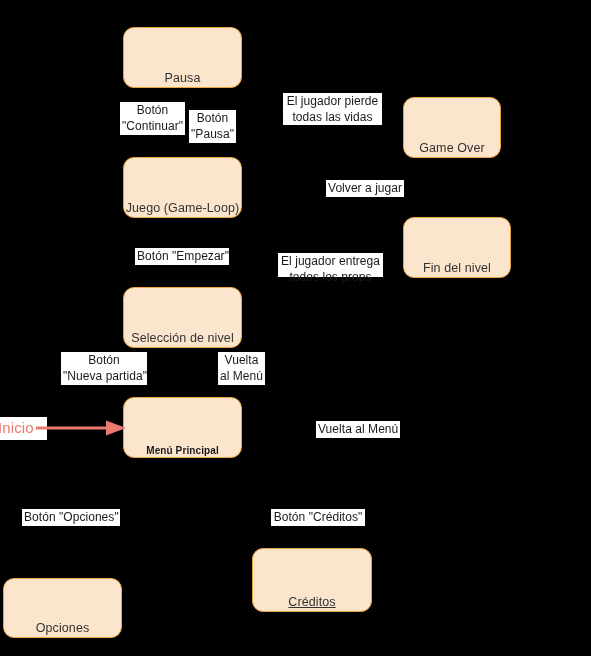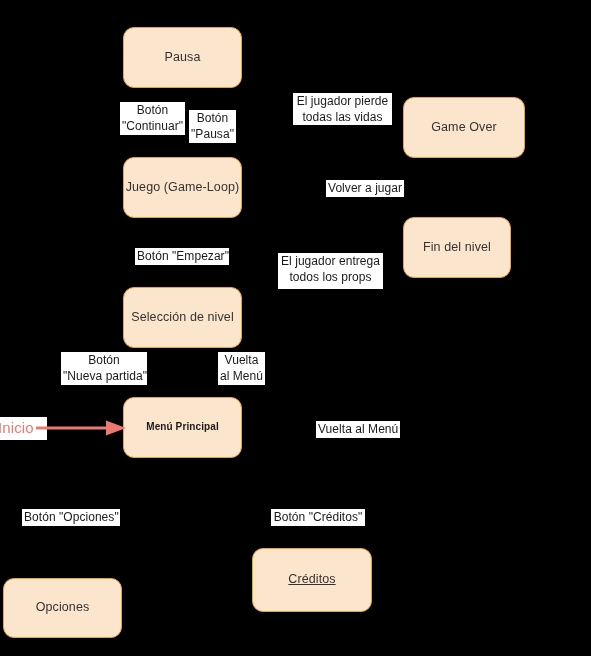--- a/index.html
+++ b/index.html
@@ -16,21 +16,21 @@
     overflow: hidden;
     font-family: "Liberation Sans", sans-serif;
   }
   .node {
     position: absolute;
     box-sizing: border-box;
     background: #fce5cd;
     border: 1.6px solid #e8a33d;
     border-radius: 11px;
     display: flex;
-    align-items: center;
+    align-items: flex-end;
     justify-content: center;
     text-align: center;
     color: #333333;
     font-size: 12.5px;
     line-height: 1.25;
     letter-spacing: 0.1px;
   }
   .node.bold {
     font-weight: bold;
     font-size: 10px;
@@ -77,21 +77,21 @@
   </div>
 
   <div class="node" style="left: 123px; top: 157px; width: 119px; height: 61px;">
     <span>Juego (Game-Loop)</span>
   </div>
 
   <div class="node bold" style="left: 123px; top: 397px; width: 119px; height: 61px;">
     <span>Menú Principal</span>
   </div>
 
-  <div class="node" style="left: 403px; top: 97px; width: 122px; height: 61px;">
+  <div class="node" style="left: 403px; top: 97px; width: 98px; height: 61px;">
     <span>Game Over</span>
   </div>
 
   <div class="node" style="left: 403px; top: 217px; width: 108px; height: 61px;">
     <span>Fin del nivel</span>
   </div>
 
   <div class="node" style="left: 3px; top: 548px; width: 119px; height: 60px; margin-top: 30px;">
     <span>Opciones</span>
   </div>
@@ -99,28 +99,28 @@
   <div class="node" style="left: 252px; top: 548px; width: 120px; height: 64px; text-decoration: underline;">
     <span>Créditos</span>
   </div>
 
   <div class="edge-label" style="left: 120px; top: 102px; width: 65px; height: 33px;">Botón
 "Continuar"</div>
 
   <div class="edge-label" style="left: 189px; top: 110px; width: 47px; height: 33px;">Botón
 "Pausa"</div>
 
-  <div class="edge-label" style="left: 283px; top: 93px; width: 99px; height: 32px; margin-left: 10px;">El jugador pierde
+  <div class="edge-label" style="left: 283px; top: 93px; width: 99px; height: 32px;">El jugador pierde
 todas las vidas</div>
 
   <div class="edge-label" style="left: 326px; top: 180px; width: 78px; height: 17px;">Volver a jugar</div>
 
   <div class="edge-label" style="left: 135px; top: 248px; width: 94px; height: 17px;">Botón "Empezar"</div>
 
-  <div class="edge-label" style="left: 278px; top: 253px; width: 105px; height: 36px;">El jugador entrega
+  <div class="edge-label" style="left: 278px; top: 253px; width: 105px; height: 24px;">El jugador entrega
 todos los props</div>
 
   <div class="edge-label" style="left: 61px; top: 352px; width: 86px; height: 33px;">Botón
 "Nueva partida"</div>
 
   <div class="edge-label" style="left: 218px; top: 352px; width: 47px; height: 33px;">Vuelta
 al Menú</div>
 
   <div class="edge-label" style="left: 316px; top: 421px; width: 84px; height: 17px;">Vuelta al Menú</div>
 

